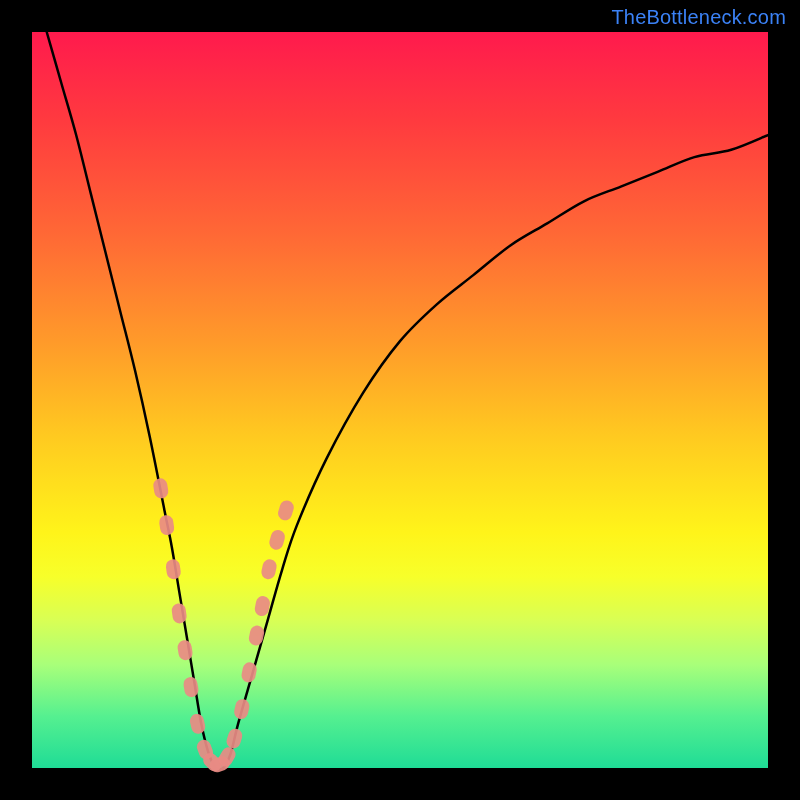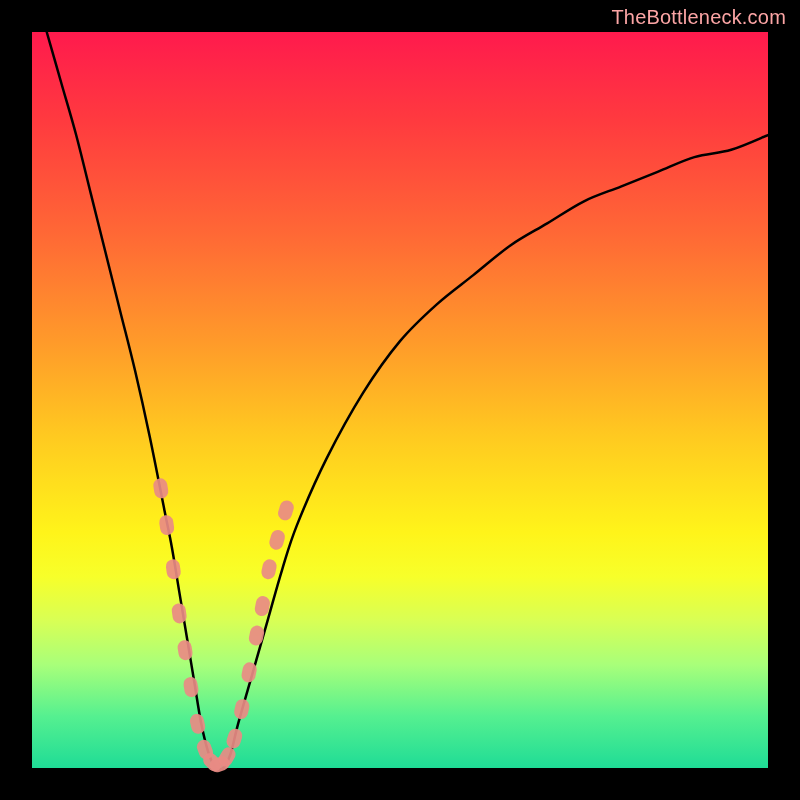--- a/index.html
+++ b/index.html
@@ -38,21 +38,21 @@
       #d8ff55 80%,
       #a8ff7a 86%,
       #55f090 93%,
       #1fdc96 100%
     );
   }
   .watermark {
     position: absolute;
     top: 6px;
     right: 14px;
-    color: #fca5a5;
+    color: #3b82f6;
     font-size: 20px;
     font-weight: 500;
     letter-spacing: 0.2px;
     user-select: none;
   }
   svg.curve {
     position: absolute;
     left: 0;
     top: 0;
     width: 736px;

